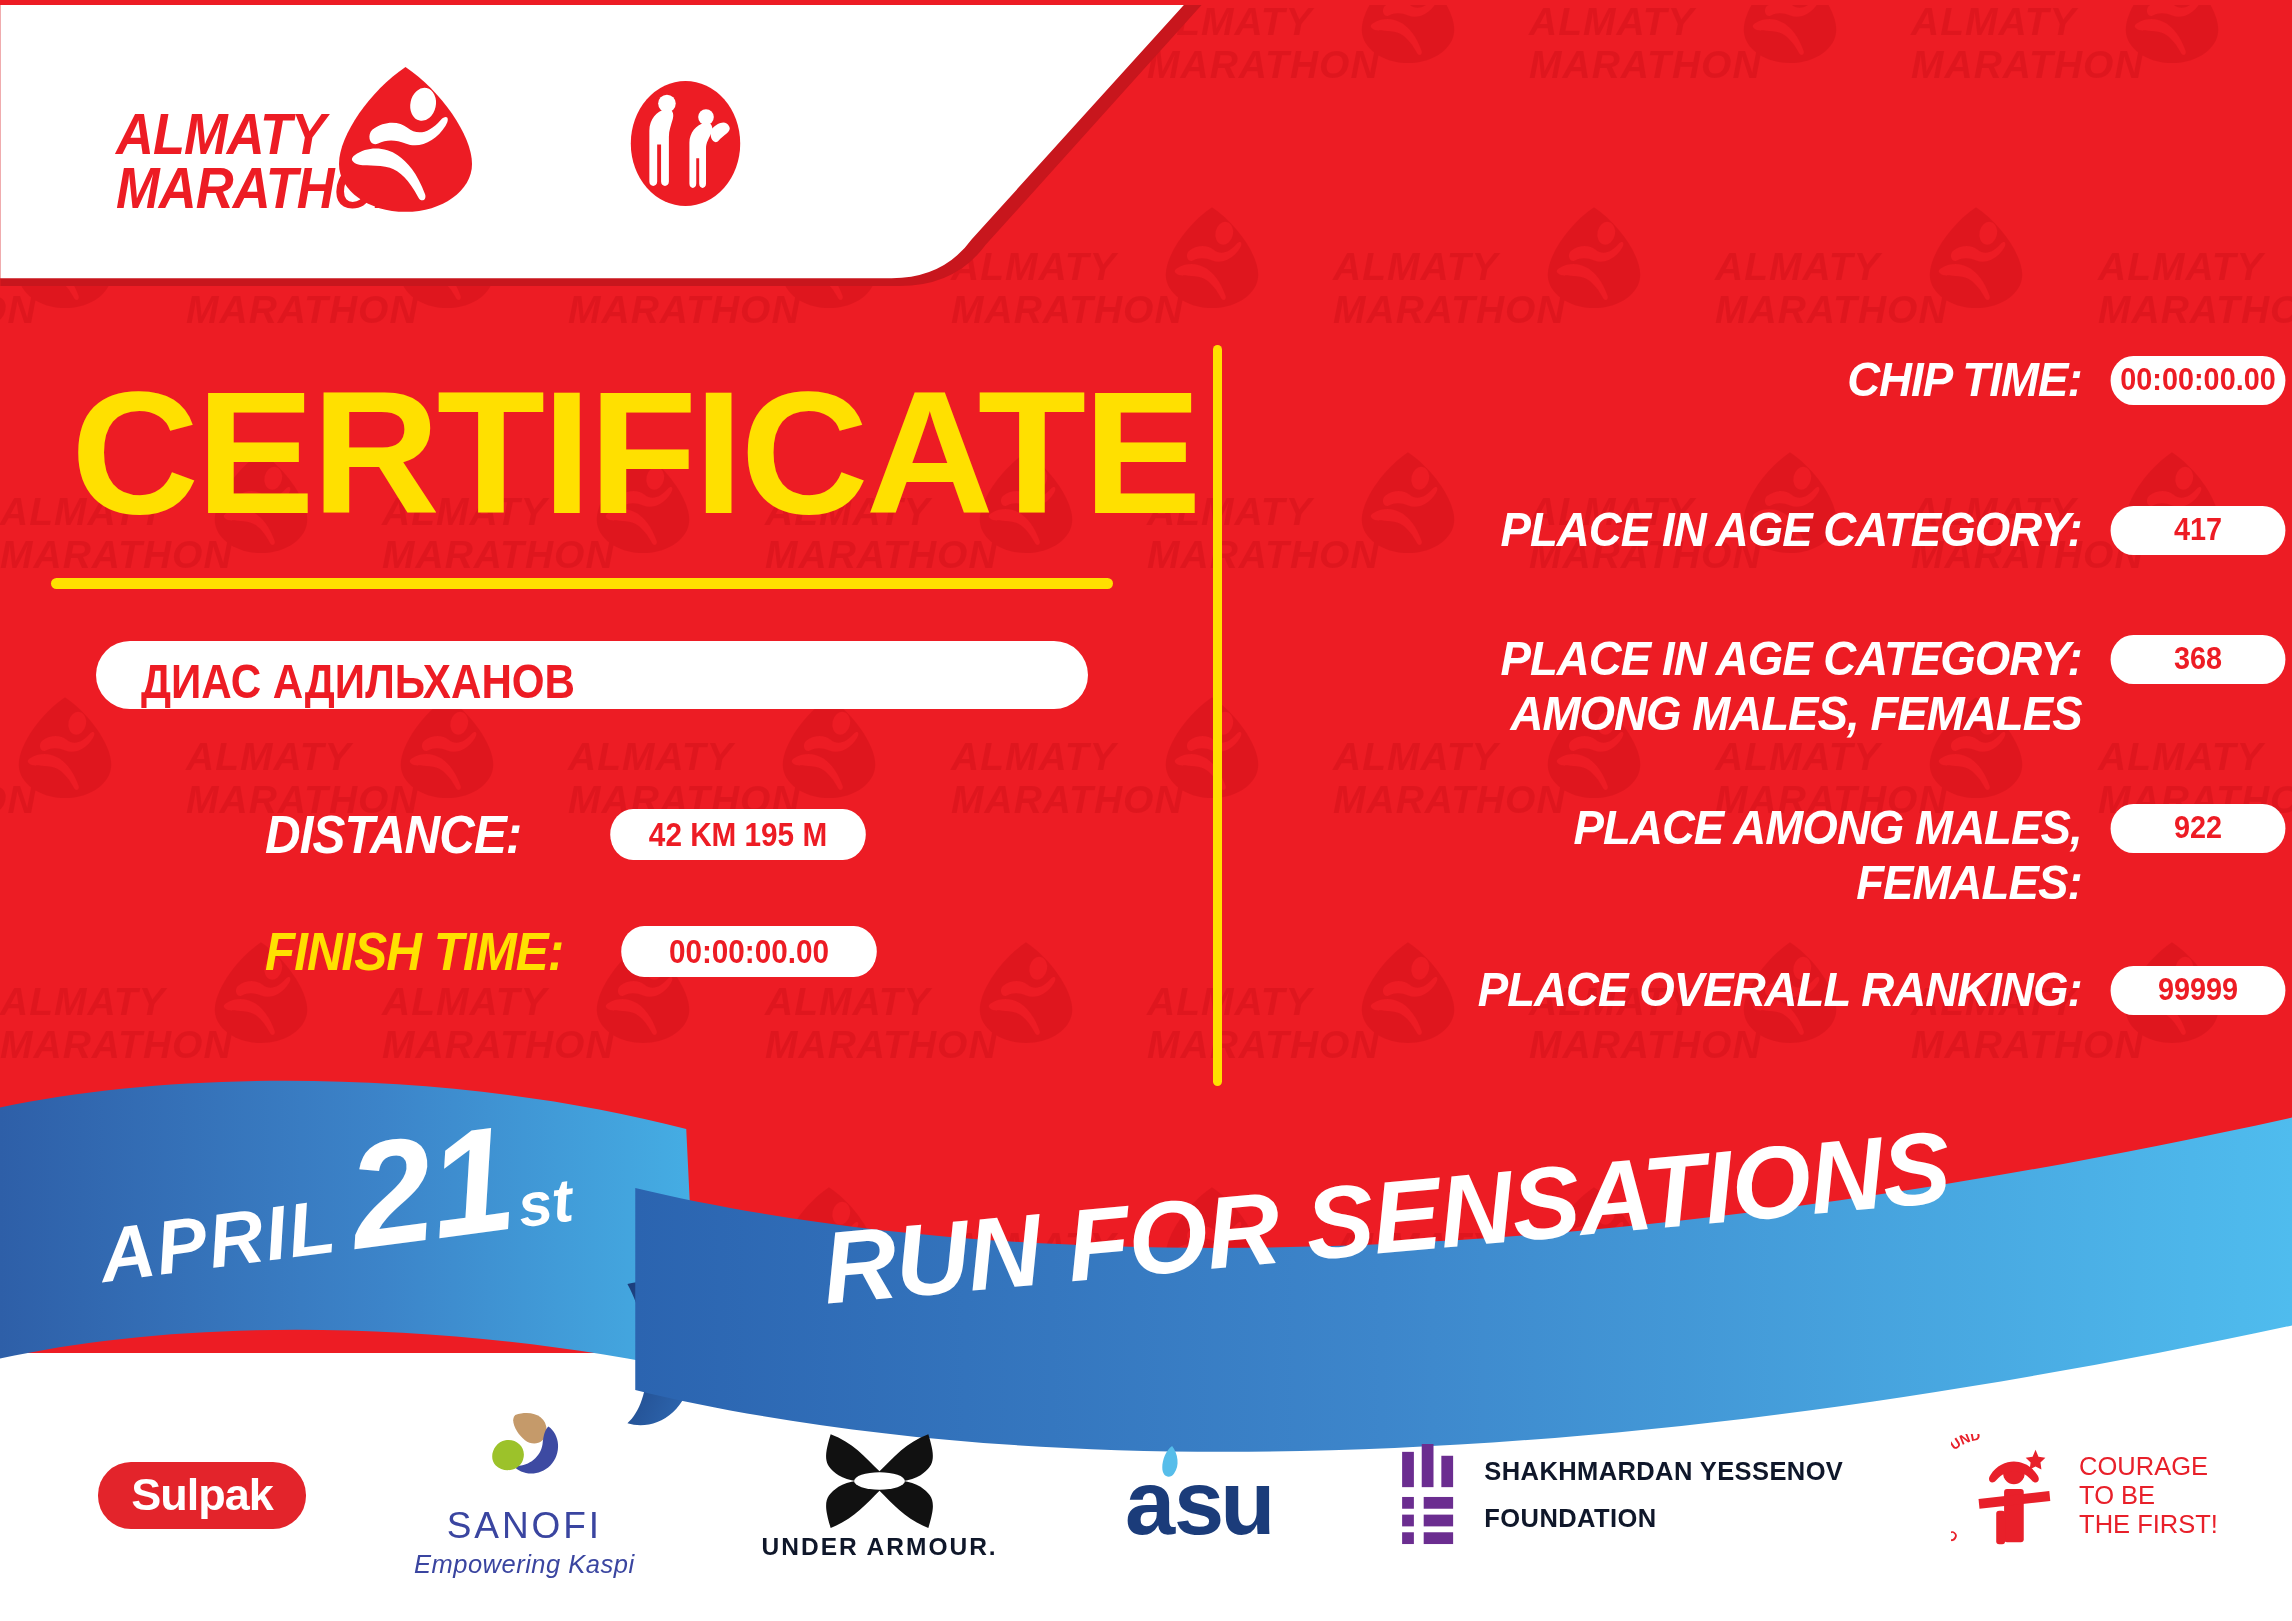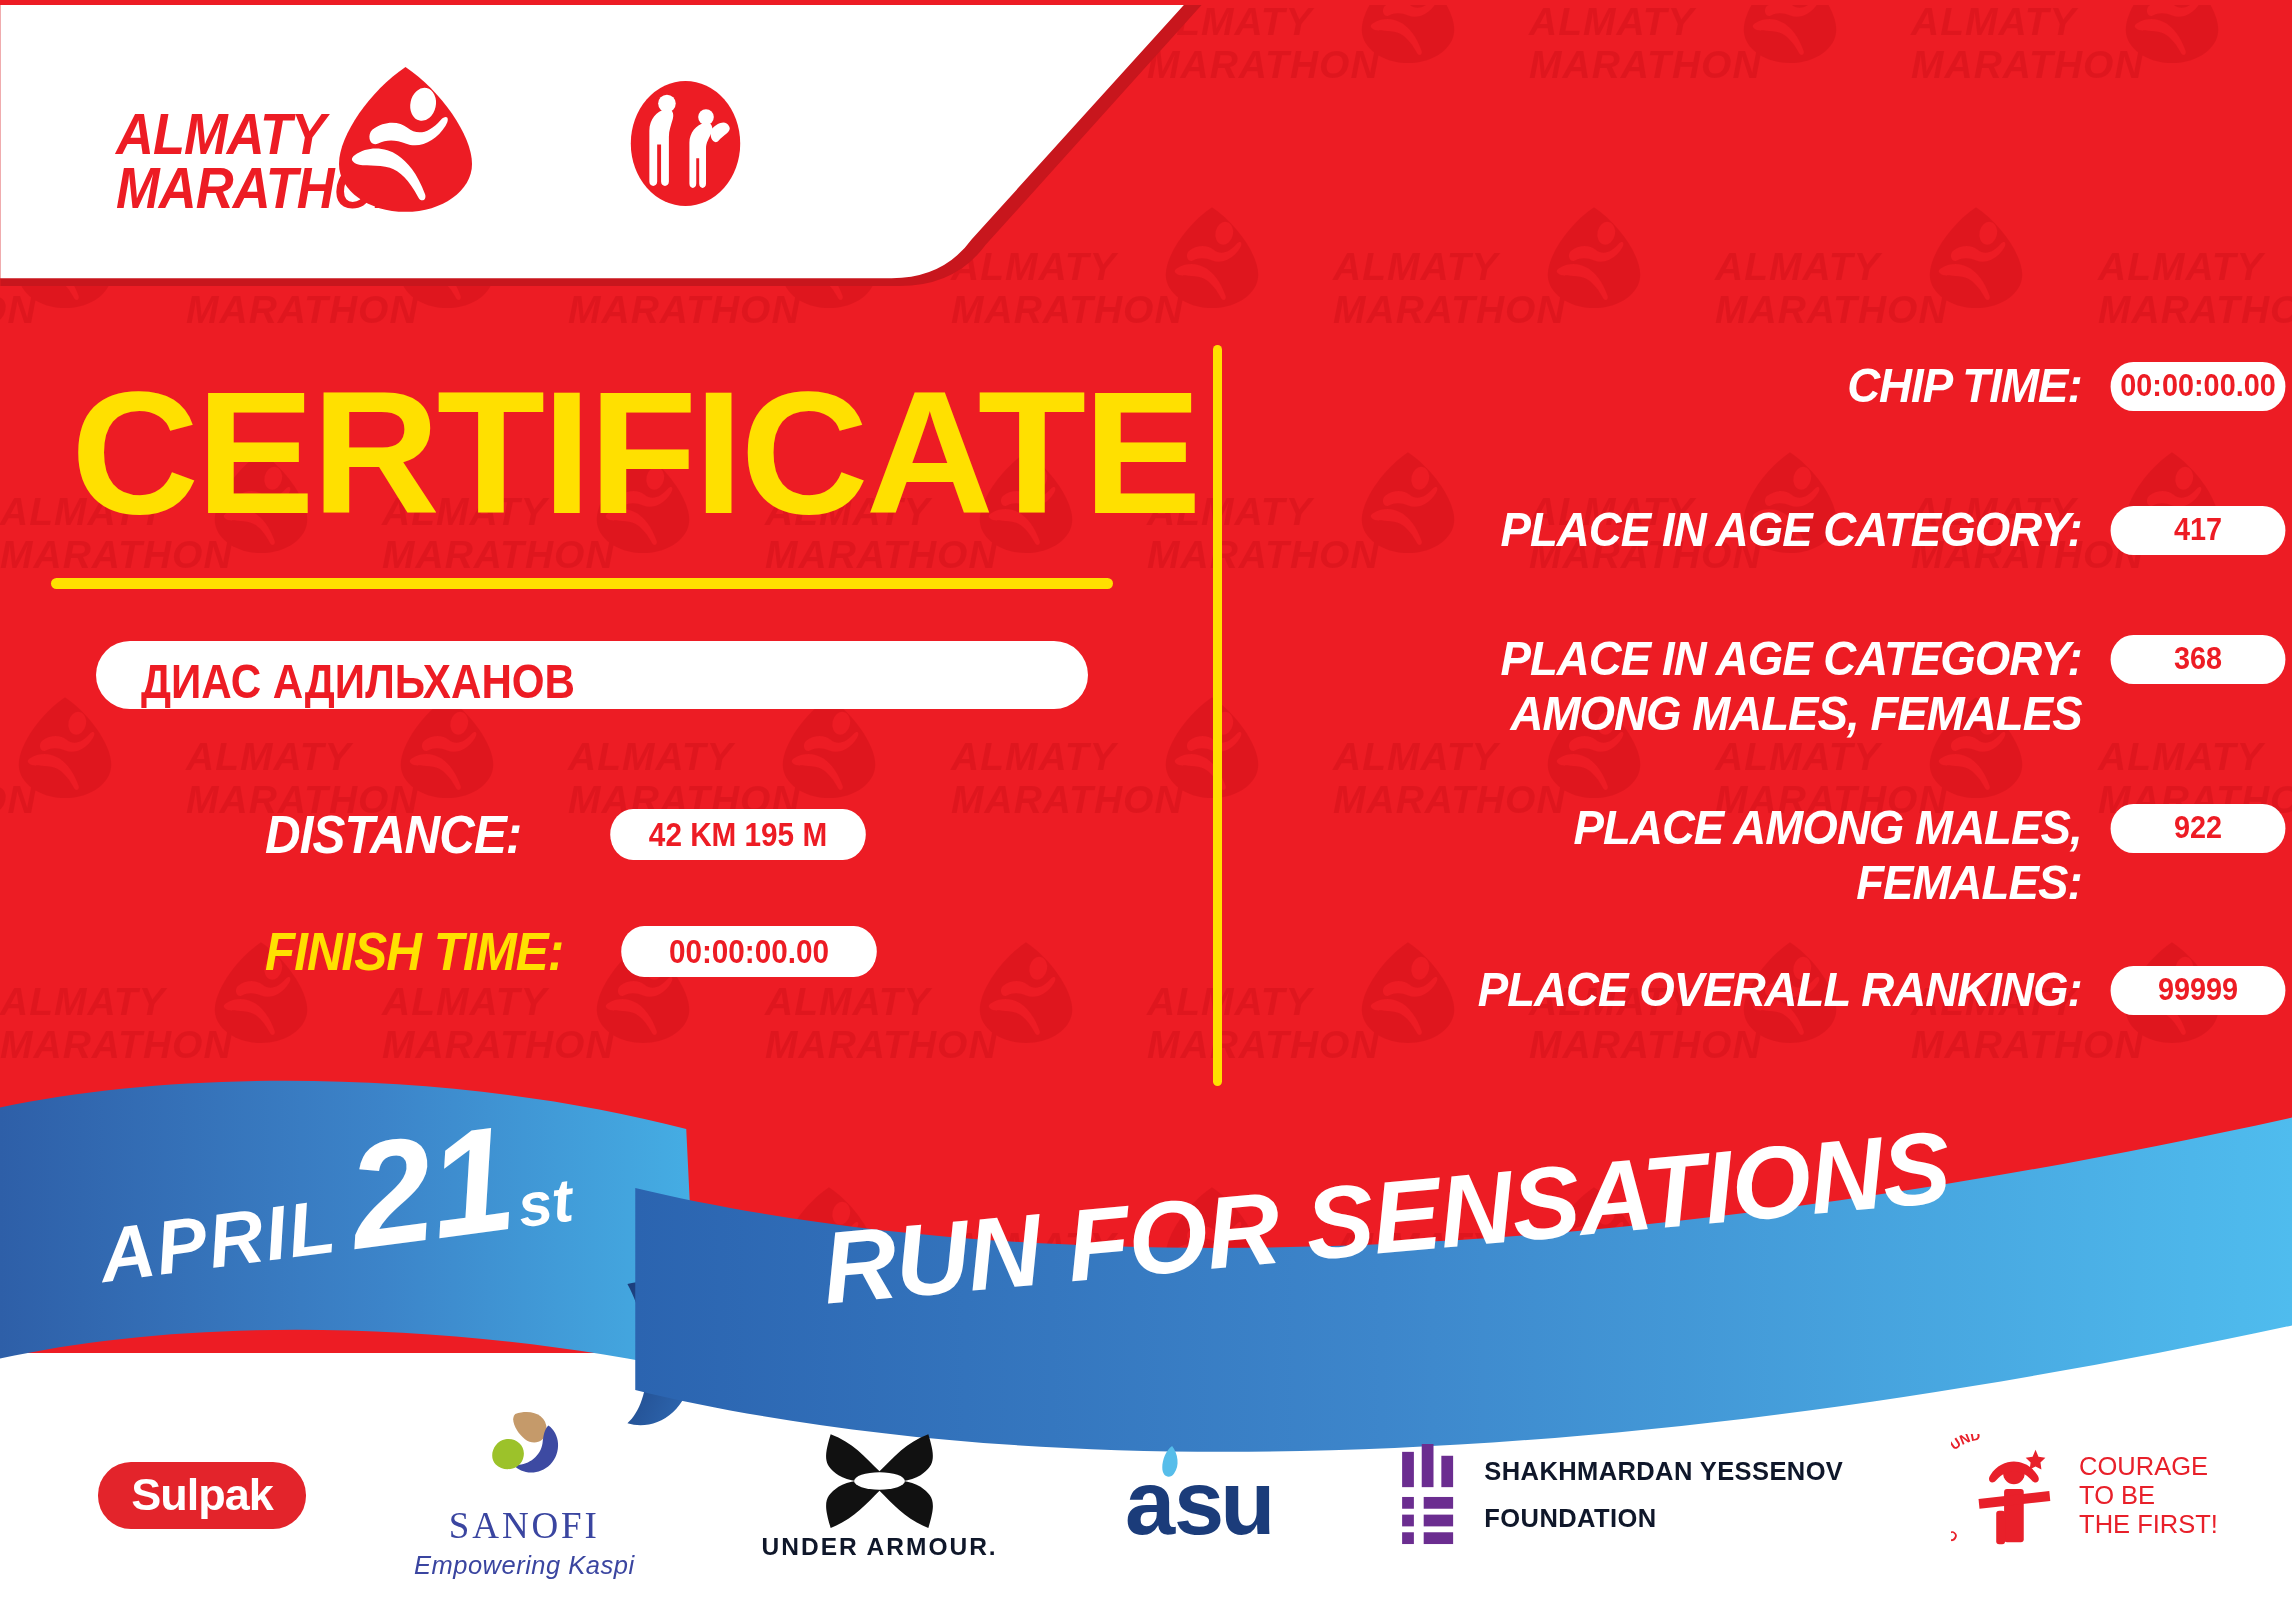--- a/index.html
+++ b/index.html
@@ -142,21 +142,21 @@
     display:flex;align-items:center;z-index:8;
   }
   .sp{display:flex;align-items:center;justify-content:center;flex-direction:column;}
   
   .sulpak-pill{
     width:208px;height:67px;background:#E3242B;border-radius:33px;
     display:flex;align-items:center;justify-content:center;
   }
   .sulpak-txt{color:#fff;font-weight:bold;font-size:45px;letter-spacing:-1px;}
   
-  .sanofi-name{color:#3a45a0;font-size:37px;letter-spacing:2.9px;margin-top:18px;font-family:Liberation Serif, serif;}
+  .sanofi-name{color:#3a45a0;font-size:37px;letter-spacing:2.9px;margin-top:18px;}
   .sanofi-tag{color:#3a45a0;font-style:italic;font-size:25.5px;margin-top:3.9px;letter-spacing:0.5px;}
   
   .ori-name{color:#1c1c1c;font-size:45px;letter-spacing:8.8px;}
   .ori-sub{display:flex;align-items:center;margin-top:7.8px;}
   .ori-line{width:55px;height:2px;background:#555;}
   .ori-sw{color:#333;font-size:18.6px;letter-spacing:8.8px;margin:0 11.8px;}
   
   .ua-txt{color:#0f172a;font-weight:bold;font-size:24.5px;letter-spacing:2px;margin-top:1px;}
   
   
@@ -519,21 +519,21 @@
 
     <div class="lrow" style="left:265px;top:635px;">
       <div class="lbl lbl-yellow">FINISH TIME:</div>
       <div class="val-pill" style="width:284px;margin-left:21.6px;">00:00:00.00</div>
     </div>
   </div>
 
   <div id="v-divider"></div>
 
   <div id="right-col">
-    <div class="rrow" style="top:72px;">
+    <div class="rrow" style="top:66px;">
       <div class="rlbl">CHIP TIME:</div>
       <div class="rpill">00:00:00.00</div>
     </div>
     <div class="rrow" style="top:216px;">
       <div class="rlbl">PLACE IN AGE CATEGORY:</div>
       <div class="rpill">417</div>
     </div>
     <div class="rrow" style="top:345px;">
       <div class="rlbl">PLACE IN AGE CATEGORY:
 AMONG MALES, FEMALES</div>

